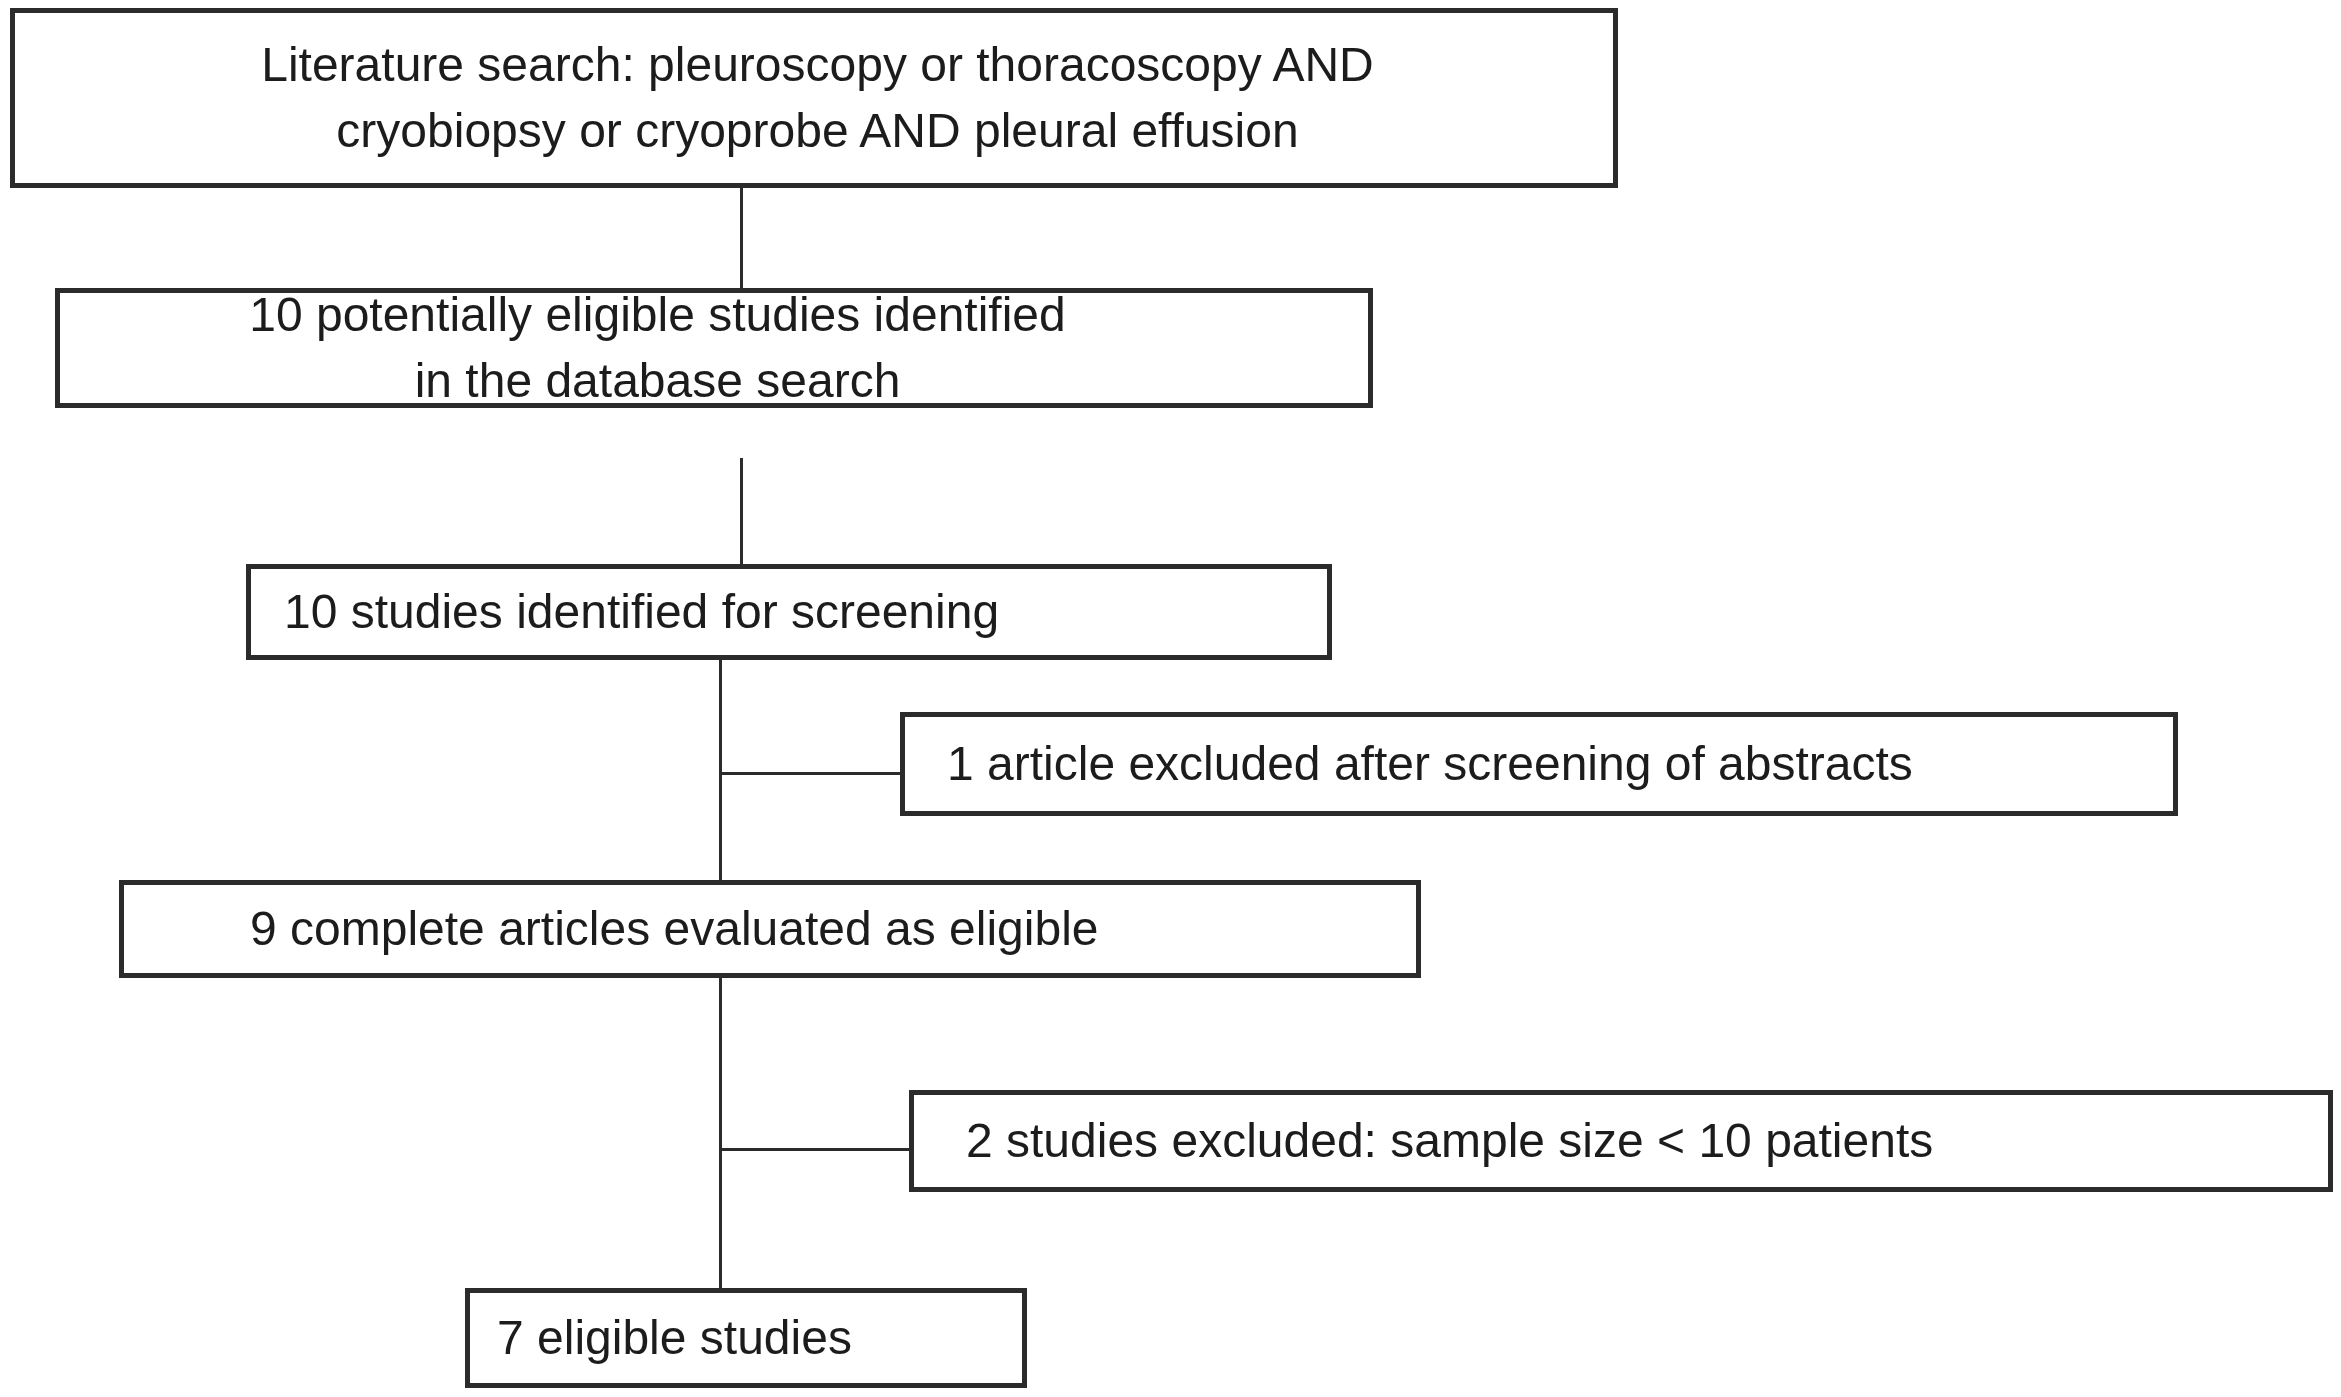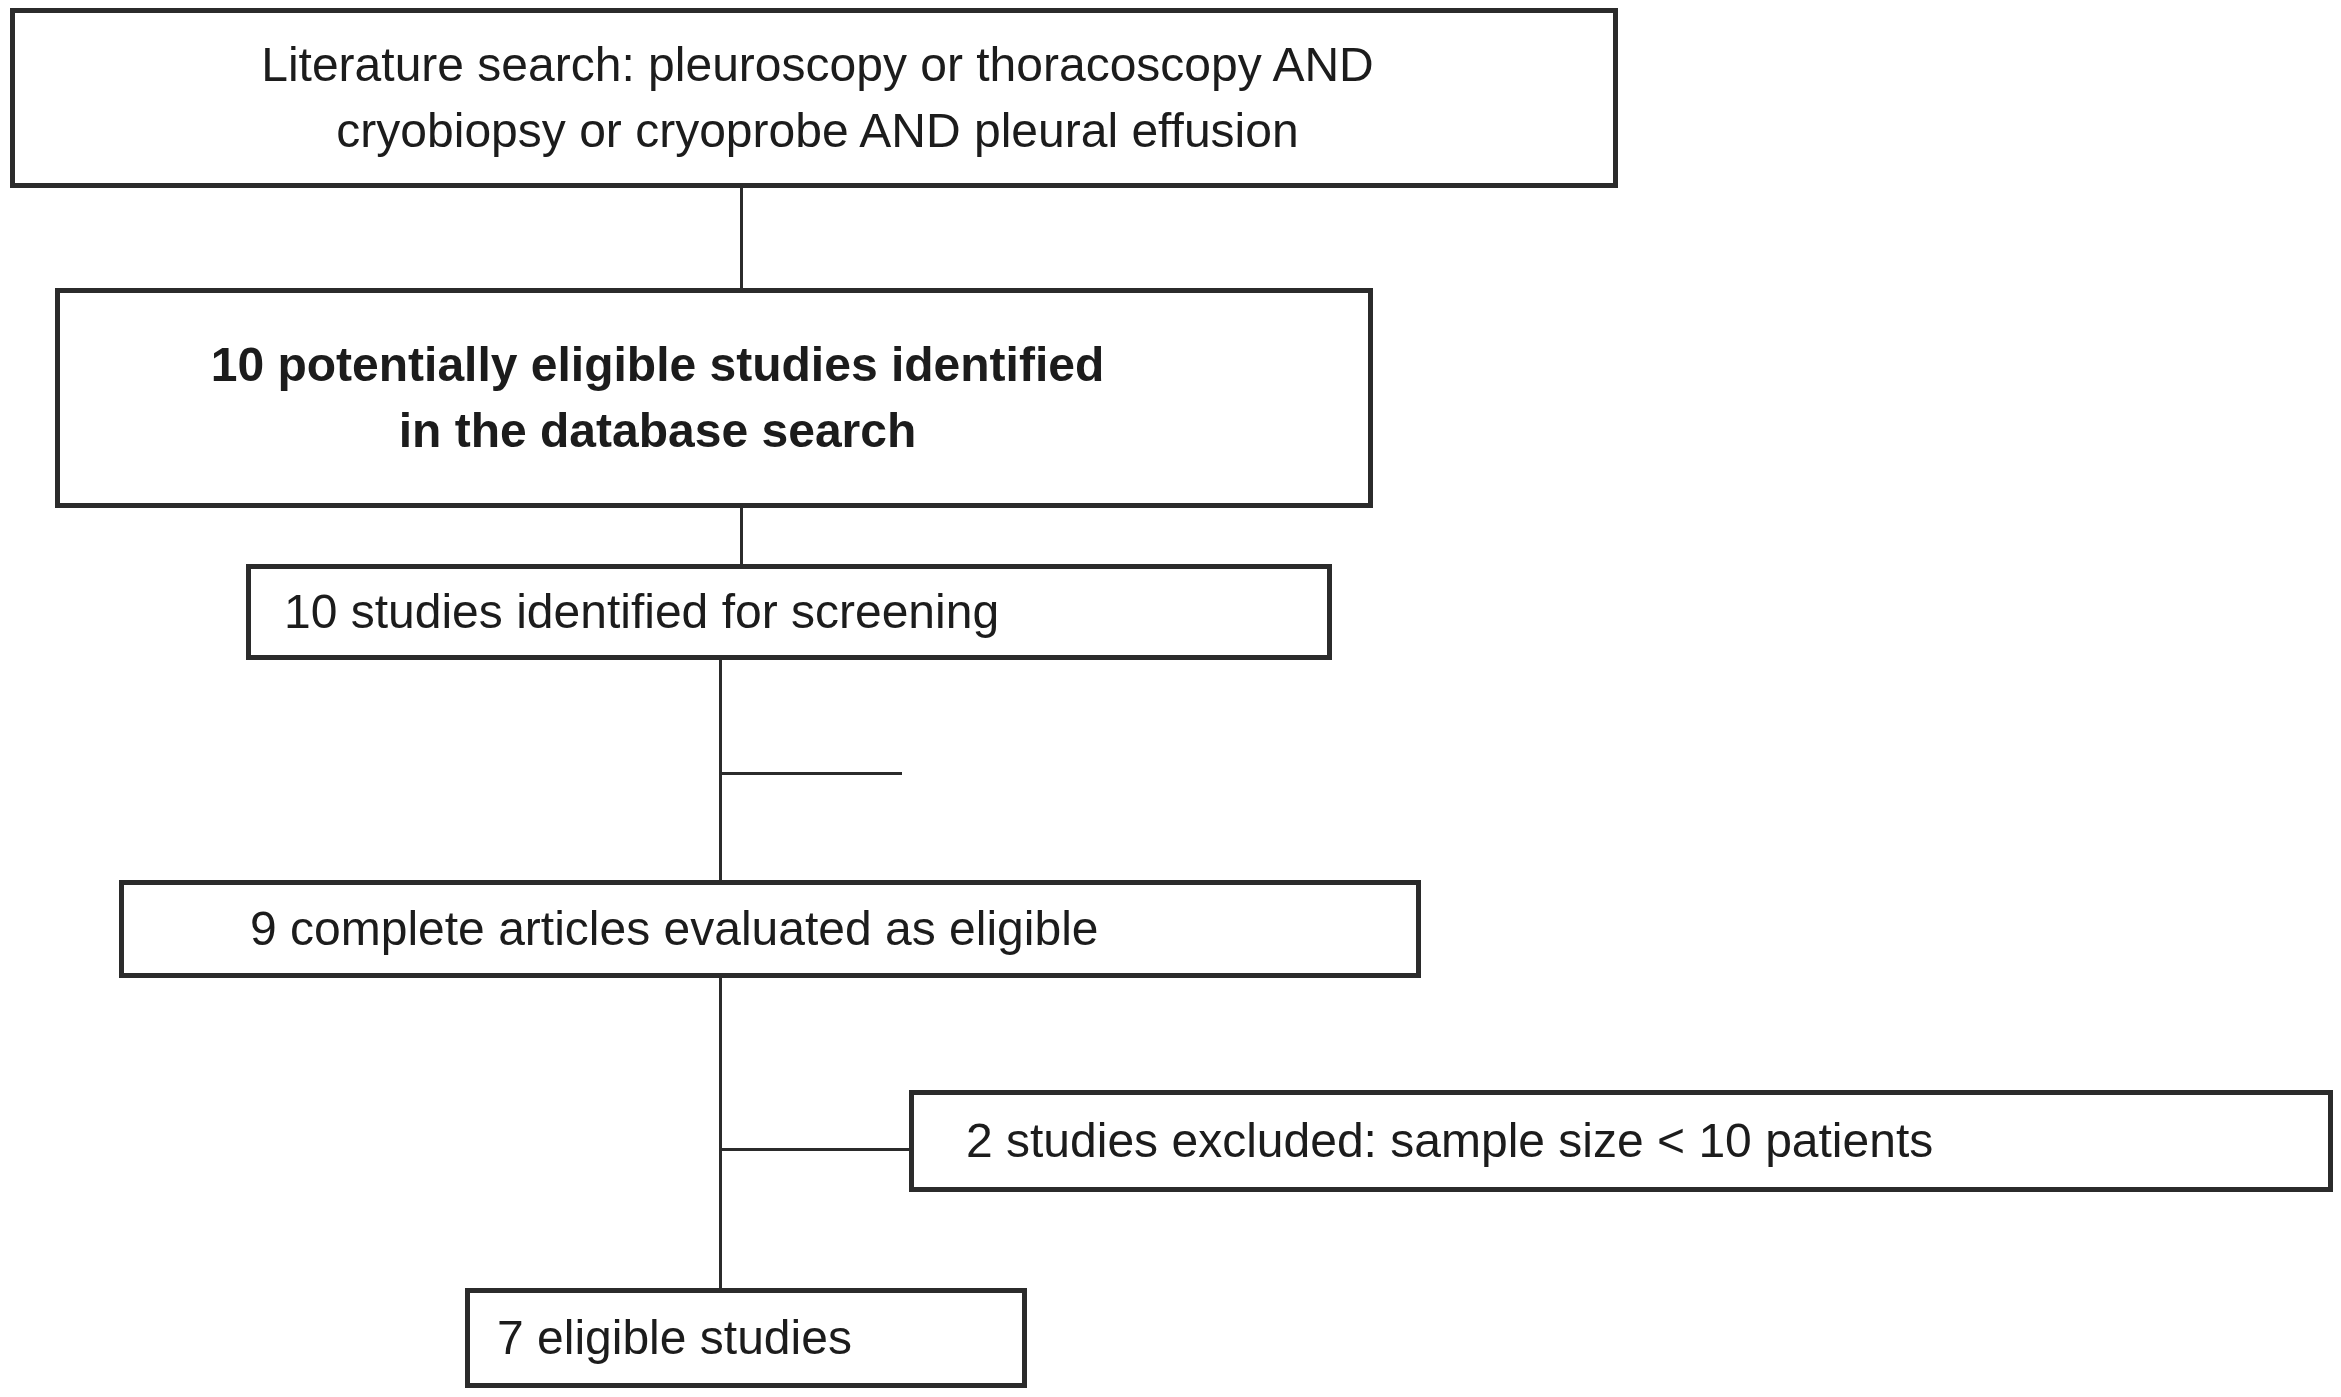--- a/index.html
+++ b/index.html
@@ -27,21 +27,21 @@
     white-space: pre-line;
     color: #1c1c1c;
     padding-left: 7px;
   }
   .box .txt { display: block; width: 100%; }
   .center { text-align: center; justify-content: center; }
   .leftpad { text-align: left; justify-content: flex-start; }
 
   
   #box-literature      { left: 10px;  top: 8px;    width: 1608px; height: 180px; }
-  #box-potential       { left: 55px;  top: 288px;  width: 1318px; height: 220px; padding-right: 120px; font-weight: bold; }
+  #box-potential       { left: 55px;  top: 288px;  width: 1318px; height: 120px; padding-right: 120px; }
   #box-screening       { left: 246px; top: 564px;  width: 1086px; height: 96px;  padding-left: 33px; }
   #box-excl-abstracts  { left: 900px; top: 712px;  width: 1278px; height: 104px; padding-left: 42px; }
   #box-evaluated       { left: 88px;  top: 880px;  width: 1302px; height: 98px;  padding-left: 126px; margin-left: 31px; }
   #box-excl-sample     { left: 909px; top: 1090px; width: 1424px; height: 102px; padding-left: 52px; }
   #box-eligible        { left: 465px; top: 1288px; width: 562px;  height: 100px; padding-left: 27px; }
 
   .line {
     position: absolute;
     background: #2b2b2b;
   }
@@ -72,20 +72,23 @@
 
   <div class="box center" id="box-potential">
     <span class="txt">10 potentially eligible studies identified
 in the database search</span>
   </div>
 
   <div class="box leftpad" id="box-screening">
     <span class="txt">10 studies identified for screening</span>
   </div>
 
+  <div class="box leftpad" id="box-excl-abstracts">
+    <span class="txt">1 article excluded after screening of abstracts</span>
+  </div>
 
   <div class="box leftpad" id="box-evaluated">
     <span class="txt">9 complete articles evaluated as eligible</span>
   </div>
 
   <div class="box leftpad" id="box-excl-sample">
     <span class="txt">2 studies excluded: sample size &lt; 10 patients</span>
   </div>
 
   <div class="box leftpad" id="box-eligible">

